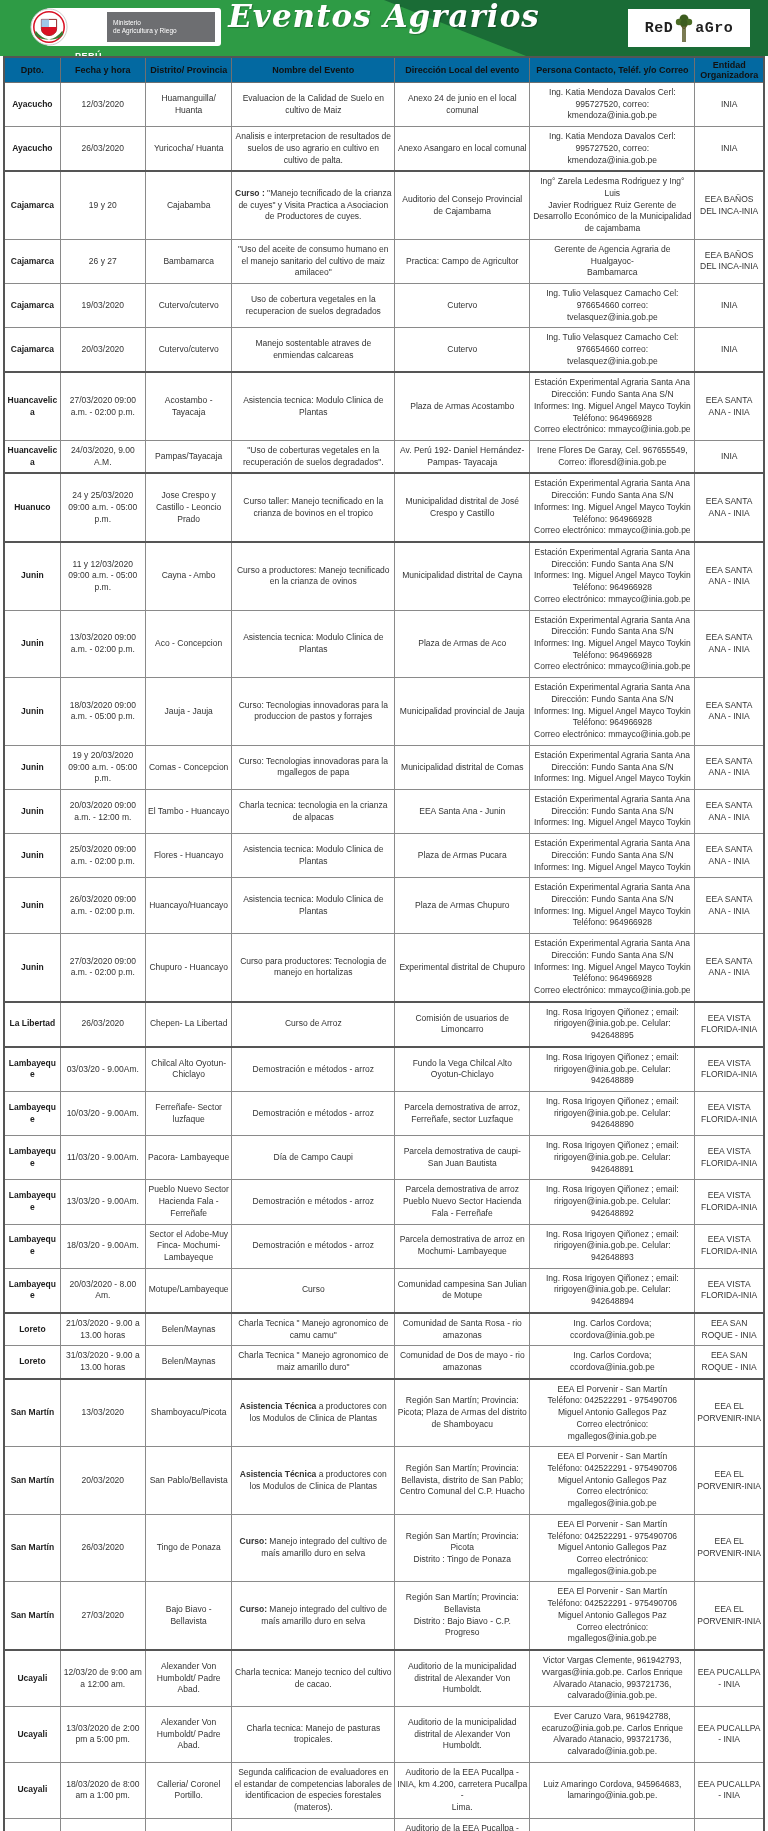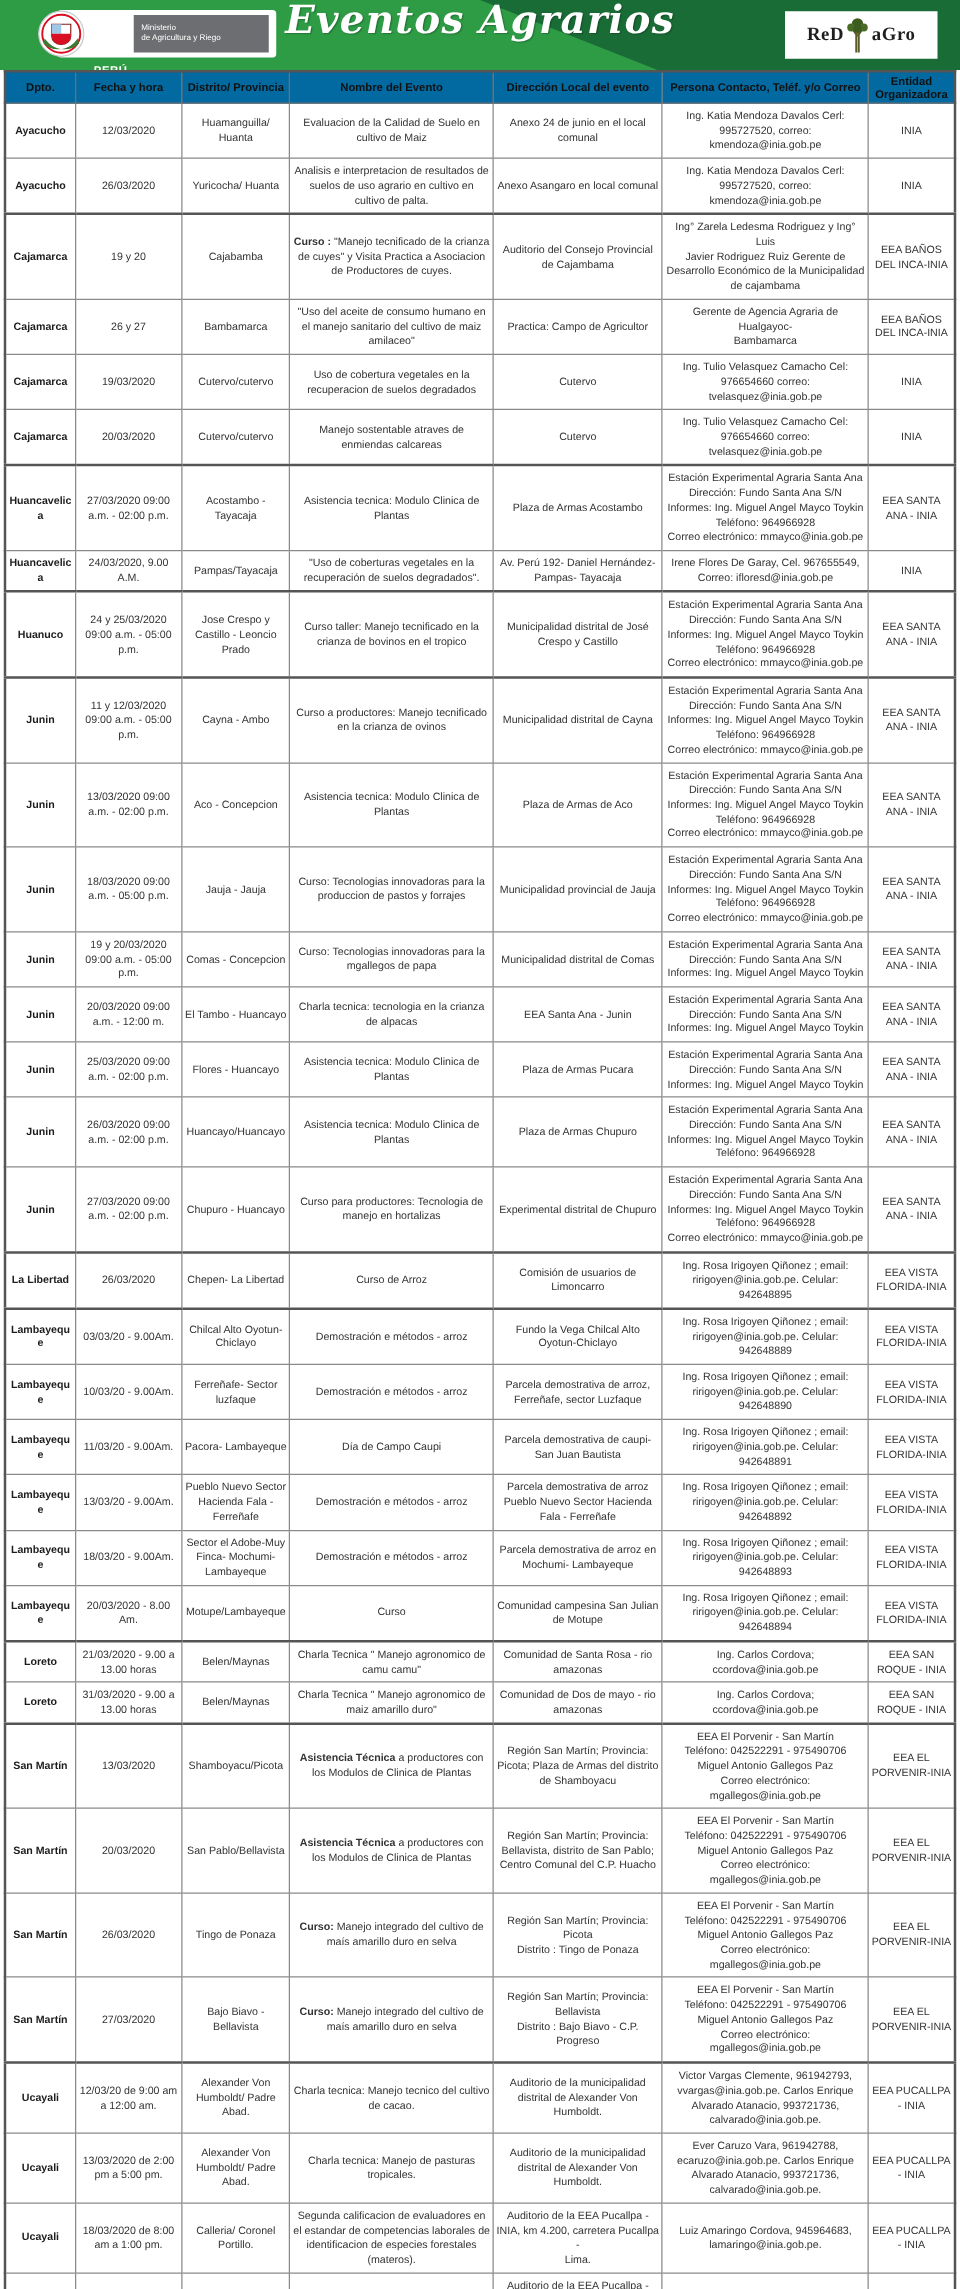--- a/index.html
+++ b/index.html
@@ -21,21 +21,21 @@
   .min-box{display:flex;align-items:stretch;background:#fff;border-radius:3px;
     padding:4px 6px 4px 24px;margin-left:-22px;height:30px;}
   .peru-red{background:#D91023;color:#fff;font-weight:bold;font-size:9px;
     display:flex;align-items:center;justify-content:center;padding:0 5px;letter-spacing:.5px;margin-top:44px;}
   .min-gray{background:#6D6E71;color:#fff;font-size:6.5px;line-height:1.25;
     display:flex;align-items:center;padding:0 6px;white-space:pre-line;width:96px;}
 
   .logo-right{position:absolute;right:18px;top:9px;z-index:2;background:#fff;
     width:122px;height:38px;display:flex;align-items:center;justify-content:center;gap:2px;}
   .ra-txt{font-weight:bold;font-size:15px;color:#1f1f1f;letter-spacing:.5px;
-    font-family:Liberation Serif, serif;}
+    font-family:Liberation Mono, monospace;}
   .tree{width:20px;height:30px;margin:0 -1px;}
 
   
   table{width:762px;margin:0 3px;border-collapse:collapse;table-layout:fixed;
     border:2px solid #555;}
   th{font-size:9px;font-weight:bold;color:#111;text-align:center;
     border:1px solid #707070;padding:2px 1px;background:#0369a1;}
   td{font-size:8.5px;color:#333;text-align:center;vertical-align:middle;
     border:1px solid #8a8a8a;padding:4px 2px;line-height:1.38;white-space:pre-line;
     word-wrap:break-word;}

